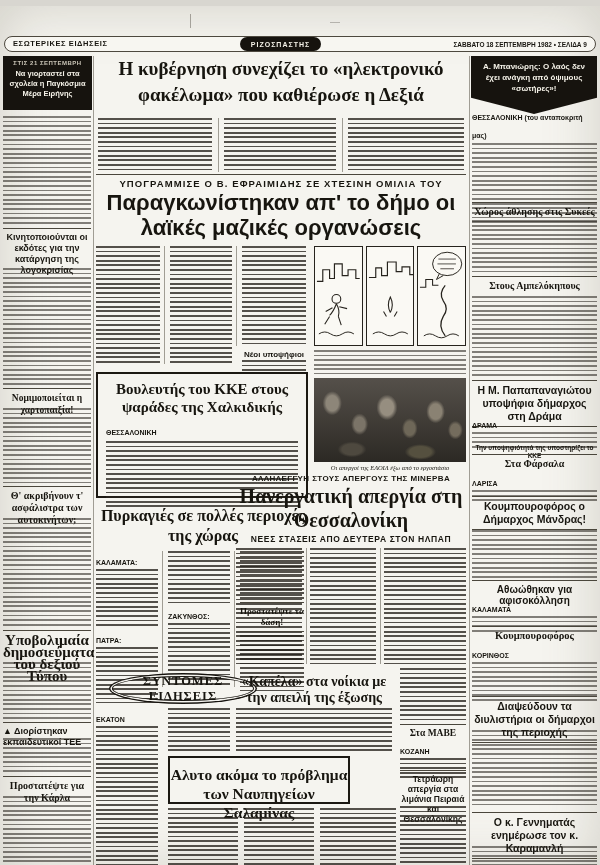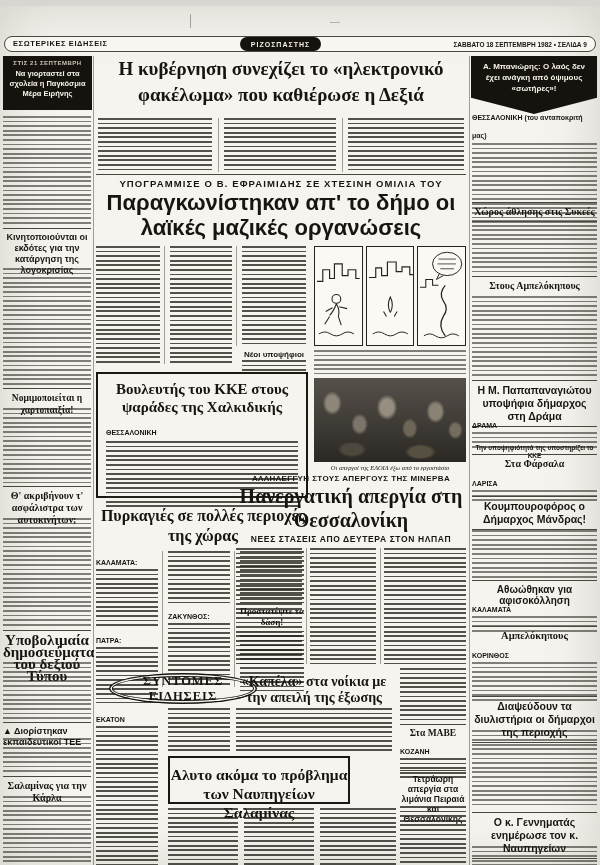--- a/index.html
+++ b/index.html
@@ -84,21 +84,21 @@
   <div class="abs h-serif rt" style="left:3px;top:382px;width:88px;font-size:9.5px;line-height:12px">Νομιμοποιείται η χαρτοπαιξία!</div>
   <div class="abs gtx soft" style="left:3px;top:402px;width:88px;height:76px"></div>
   <div class="abs h-serif rt" style="left:3px;top:480px;width:88px;font-size:10px;line-height:12px">Θ' ακριβήνουν τ' ασφάλιστρα των αυτοκινήτων;</div>
   <div class="abs gtx soft" style="left:3px;top:512px;width:88px;height:110px"></div>
   <div class="abs h-serif rt" style="left:3px;top:624px;width:88px;font-size:15px;line-height:12px">Υποβολιμαία δημοσιεύματα του δεξιού Τύπου</div>
   <div class="abs gtx soft" style="left:3px;top:656px;width:88px;height:58px"></div>
   <div class="abs h-sans rt" style="left:3px;top:716px;width:88px;font-size:9px;line-height:11px;text-align:left">
     <span>▲ </span><span>Διορίστηκαν εκπαιδευτικοί ΤΕΕ</span>
   </div>
   <div class="abs gtx soft" style="left:3px;top:732px;width:88px;height:36px"></div>
-  <div class="abs h-serif rt" style="left:3px;top:770px;width:88px;font-size:10px;line-height:12px">Σαλαμίνας για την Κάρλα</div>
+  <div class="abs h-serif rt" style="left:3px;top:770px;width:88px;font-size:10px;line-height:12px">Προστατέψτε για την Κάρλα</div>
   <div class="abs gtx soft" style="left:3px;top:790px;width:88px;height:72px"></div>
 
   <div class="abs h-sans rt" style="left:96px;top:168px;width:370px;font-size:9.5px;letter-spacing:1.1px">ΥΠΟΓΡΑΜΜΙΣΕ Ο Β. ΕΦΡΑΙΜΙΔΗΣ ΣΕ ΧΤΕΣΙΝΗ ΟΜΙΛΙΑ ΤΟΥ</div>
   <div class="abs h-sans" style="left:96px;top:184px;width:370px;font-size:22px;line-height:25px">Παραγκωνίστηκαν απ' το δήμο οι λαϊκές μαζικές οργανώσεις</div>
   <div class="abs gtx" style="left:96px;top:240px;width:64px;height:118px"></div>
   <div class="abs gtx" style="left:170px;top:240px;width:62px;height:118px"></div>
   <div class="abs gtx" style="left:242px;top:240px;width:64px;height:100px"></div>
   <div class="abs h-sans" style="left:242px;top:344px;width:64px;font-size:8px">Νέοι υποψήφιοι</div>
   <div class="abs gtx" style="left:242px;top:354px;width:64px;height:12px"></div>
 
@@ -213,26 +213,26 @@
     <span class="lead">ΛΑΡΙΣΑ</span>
     <div class="gtx soft" style="height:14px"></div>
   </div>
   <div class="abs h-sans rt rb" style="left:472px;top:490px;width:125px;font-size:10.5px;line-height:13px">Κουμπουροφόρος ο Δήμαρχος Μάνδρας!</div>
   <div class="abs gtx soft" style="left:472px;top:524px;width:125px;height:48px"></div>
   <div class="abs h-sans rt" style="left:472px;top:574px;width:125px;font-size:10px">Αθωώθηκαν για αφισοκόλληση</div>
   <div class="abs" style="left:472px;top:592px;width:125px">
     <span class="lead">ΚΑΛΑΜΑΤΑ</span>
     <div class="gtx soft" style="height:18px"></div>
   </div>
-  <div class="abs h-serif rt" style="left:472px;top:620px;width:125px;font-size:10.5px">Αμπελόκηπους</div>
+  <div class="abs h-serif rt" style="left:472px;top:620px;width:125px;font-size:10.5px">Κουμπουροφόρος</div>
   <div class="abs" style="left:472px;top:638px;width:125px">
     <span class="lead">ΚΟΡΙΝΘΟΣ</span>
     <div class="gtx soft" style="height:40px"></div>
   </div>
   <div class="abs h-sans rt rb" style="left:472px;top:690px;width:125px;font-size:10.5px;line-height:13px">Διαψεύδουν τα διυλιστήρια οι δήμαρχοι της περιοχής</div>
   <div class="abs gtx soft" style="left:472px;top:724px;width:125px;height:78px"></div>
-  <div class="abs h-sans rt rb" style="left:472px;top:806px;width:125px;font-size:10.5px;line-height:13px">Ο κ. Γεννηματάς ενημέρωσε τον κ. Ναυπηγείων</div>
+  <div class="abs h-sans rt rb" style="left:472px;top:806px;width:125px;font-size:10.5px;line-height:13px">Ο κ. Γεννηματάς ενημέρωσε τον κ. Καραμανλή</div>
   <div class="abs gtx soft" style="left:472px;top:840px;width:125px;height:22px"></div>
 
   <div class="abs" style="left:190px;top:8px;width:1px;height:14px;background:rgba(60,55,45,.4)"></div>
   <div class="abs" style="left:330px;top:16px;width:10px;height:1px;background:rgba(60,55,45,.3)"></div>
 
 </div>
 
 </body></html>

